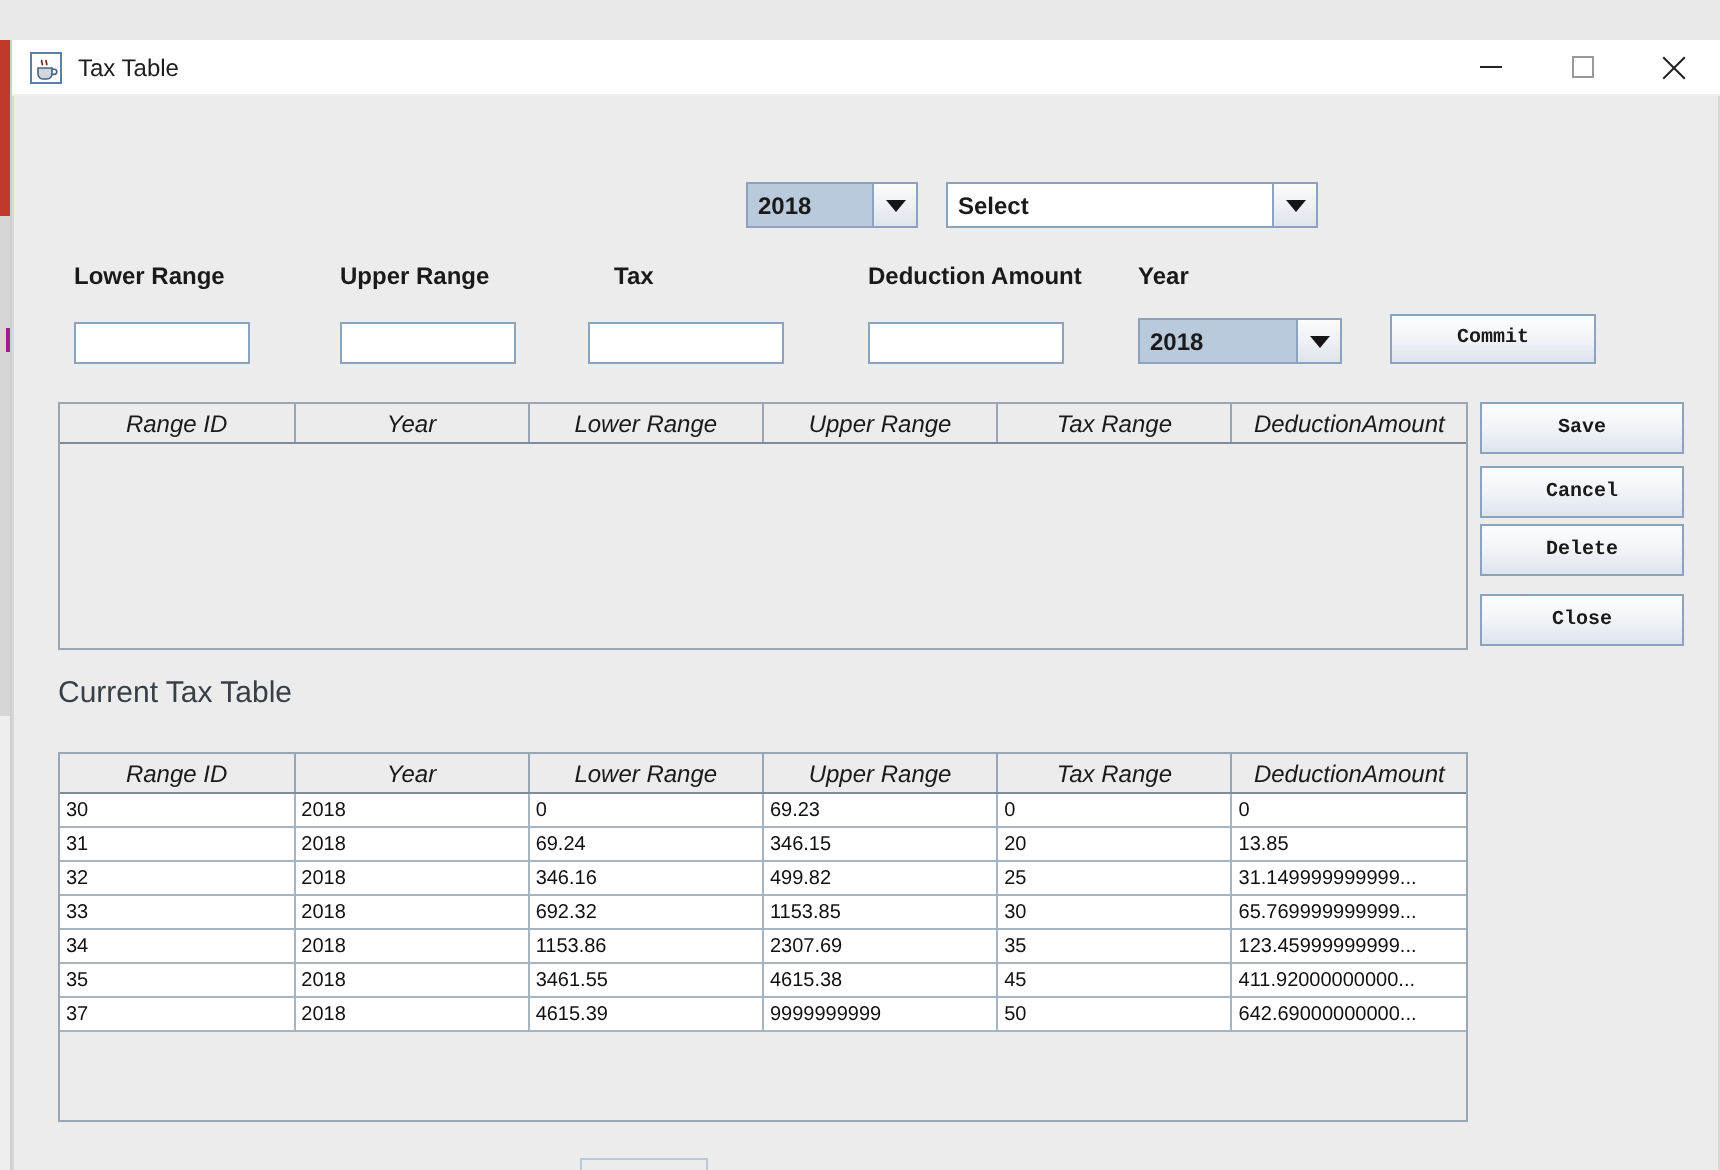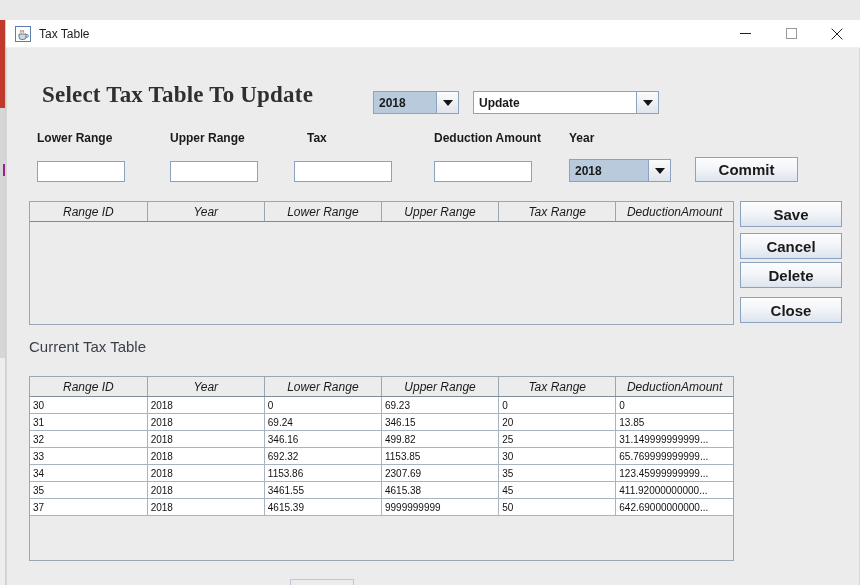--- a/index.html
+++ b/index.html
@@ -120,22 +120,22 @@
     font-family: "Liberation Sans", sans-serif; font-size: 12px;
     padding: 0 3px; color: #111;
   }
   .tinput.disabled { background: #ececec; border-color: #b9c9dd; }
 
   
   .btn {
     position: absolute; box-sizing: border-box;
     background: linear-gradient(180deg,#fdfdfe 0%,#f3f5f8 45%,#dde4ee 100%);
     border: 1px solid #8ba3bf;
-    font-family: Liberation Sans, sans-serif;
-    font-size: 15px; font-weight: bold; color: #1a1a1a;
+    font-family: Liberation Mono, monospace;
+    font-size: 10px; font-weight: bold; color: #1a1a1a;
     display: flex; align-items: center; justify-content: center;
     cursor: default;
   }
   #btn-commit { left: 688px; top: 109px; width: 103px; height: 25px; }
   #btn-save   { left: 733px; top: 153px; width: 102px; height: 26px; }
   #btn-cancel { left: 733px; top: 185px; width: 102px; height: 26px; }
   #btn-delete { left: 733px; top: 214px; width: 102px; height: 26px; }
   #btn-close  { left: 733px; top: 249px; width: 102px; height: 26px; }
 
   
@@ -215,30 +215,29 @@
           <svg width="12" height="12" viewBox="0 0 12 12">
             <line x1="0.6" y1="0.6" x2="11.4" y2="11.4" stroke="#222" stroke-width="1"></line>
             <line x1="11.4" y1="0.6" x2="0.6" y2="11.4" stroke="#222" stroke-width="1"></line>
           </svg>
         </div>
       </div>
     </div>
 
     <div class="client">
 
-      <div class="heading">Select Tax Table To Update</div>
 
       <div class="combo filled" id="combo-year-top">
         <span class="cval">2018</span>
         <span class="carrow">
             <i></i>
           </span>
       </div>
       <div class="combo plain" id="combo-period-top">
-        <span class="cval">Update</span>
+        <span class="cval">Select</span>
         <span class="carrow">
             <i></i>
           </span>
       </div>
 
       <div class="flabel" style="left:30px;  top:83px;">Lower Range</div>
       <div class="flabel" style="left:163px; top:83px;">Upper Range</div>
       <div class="flabel" style="left:300px; top:83px;">Tax</div>
       <div class="flabel" style="left:427px; top:83px;">Deduction Amount</div>
       <div class="flabel" style="left:562px; top:83px;">Year</div>

